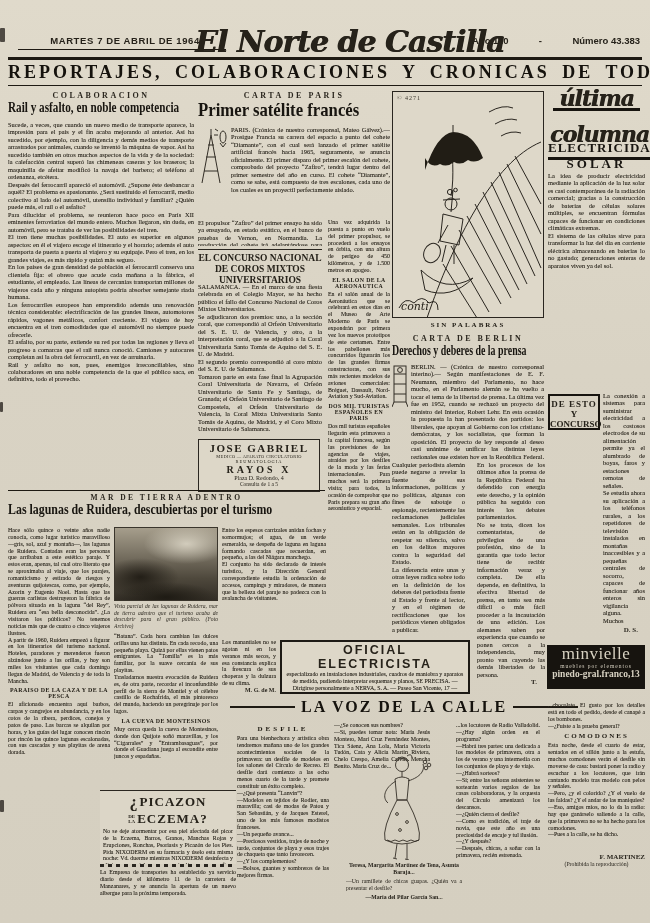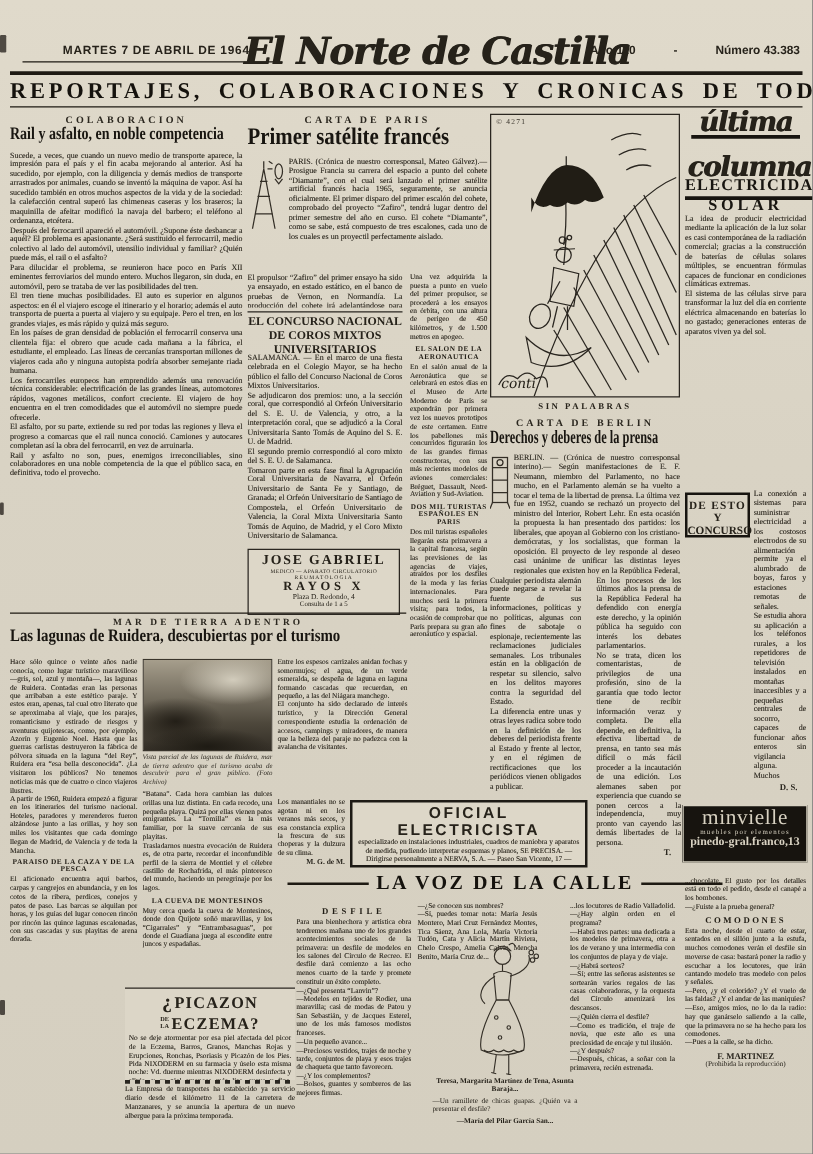--- a/index.html
+++ b/index.html
@@ -294,17 +294,17 @@
 —Después, chicas, a soñar con la primavera, recién estrenada.</div>
 
   <div class="abs" style="left:548px;top:702px;width:97px;height:218px;overflow:hidden">
     <div class="body-text tiny">...chocolate. El gusto por los detalles está en todo el pedido, desde el canapé a los bombones.
 —¿Fuiste a la prueba general?</div>
     <div class="subhead" style="letter-spacing:2px;font-size:7px">COMODONES</div>
     <div class="body-text tiny">Esta noche, desde el cuarto de estar, sentados en el sillón junto a la estufa, muchos comodones verán el desfile sin moverse de casa: bastará poner la radio y escuchar a los locutores, que irán cantando modelo tras modelo con pelos y señales.
 —Pero, ¿y el colorido? ¿Y el vuelo de las faldas? ¿Y el andar de las maniquíes?
 —Eso, amigos míos, no lo da la radio: hay que ganárselo saliendo a la calle, que la primavera no se ha hecho para los comodones.
 —Pues a la calle, se ha dicho.</div>
-    <div class="sig" style="margin-top:3px;text-align:center">F. MARTINEZ</div>
+    <div class="sig" style="margin-top:15px;text-align:right">F. MARTINEZ</div>
     <div style="font-size:5.8px;text-align:center">(Prohibida la reproducción)</div>
   </div>
 
 </div>
 
 </body></html>

